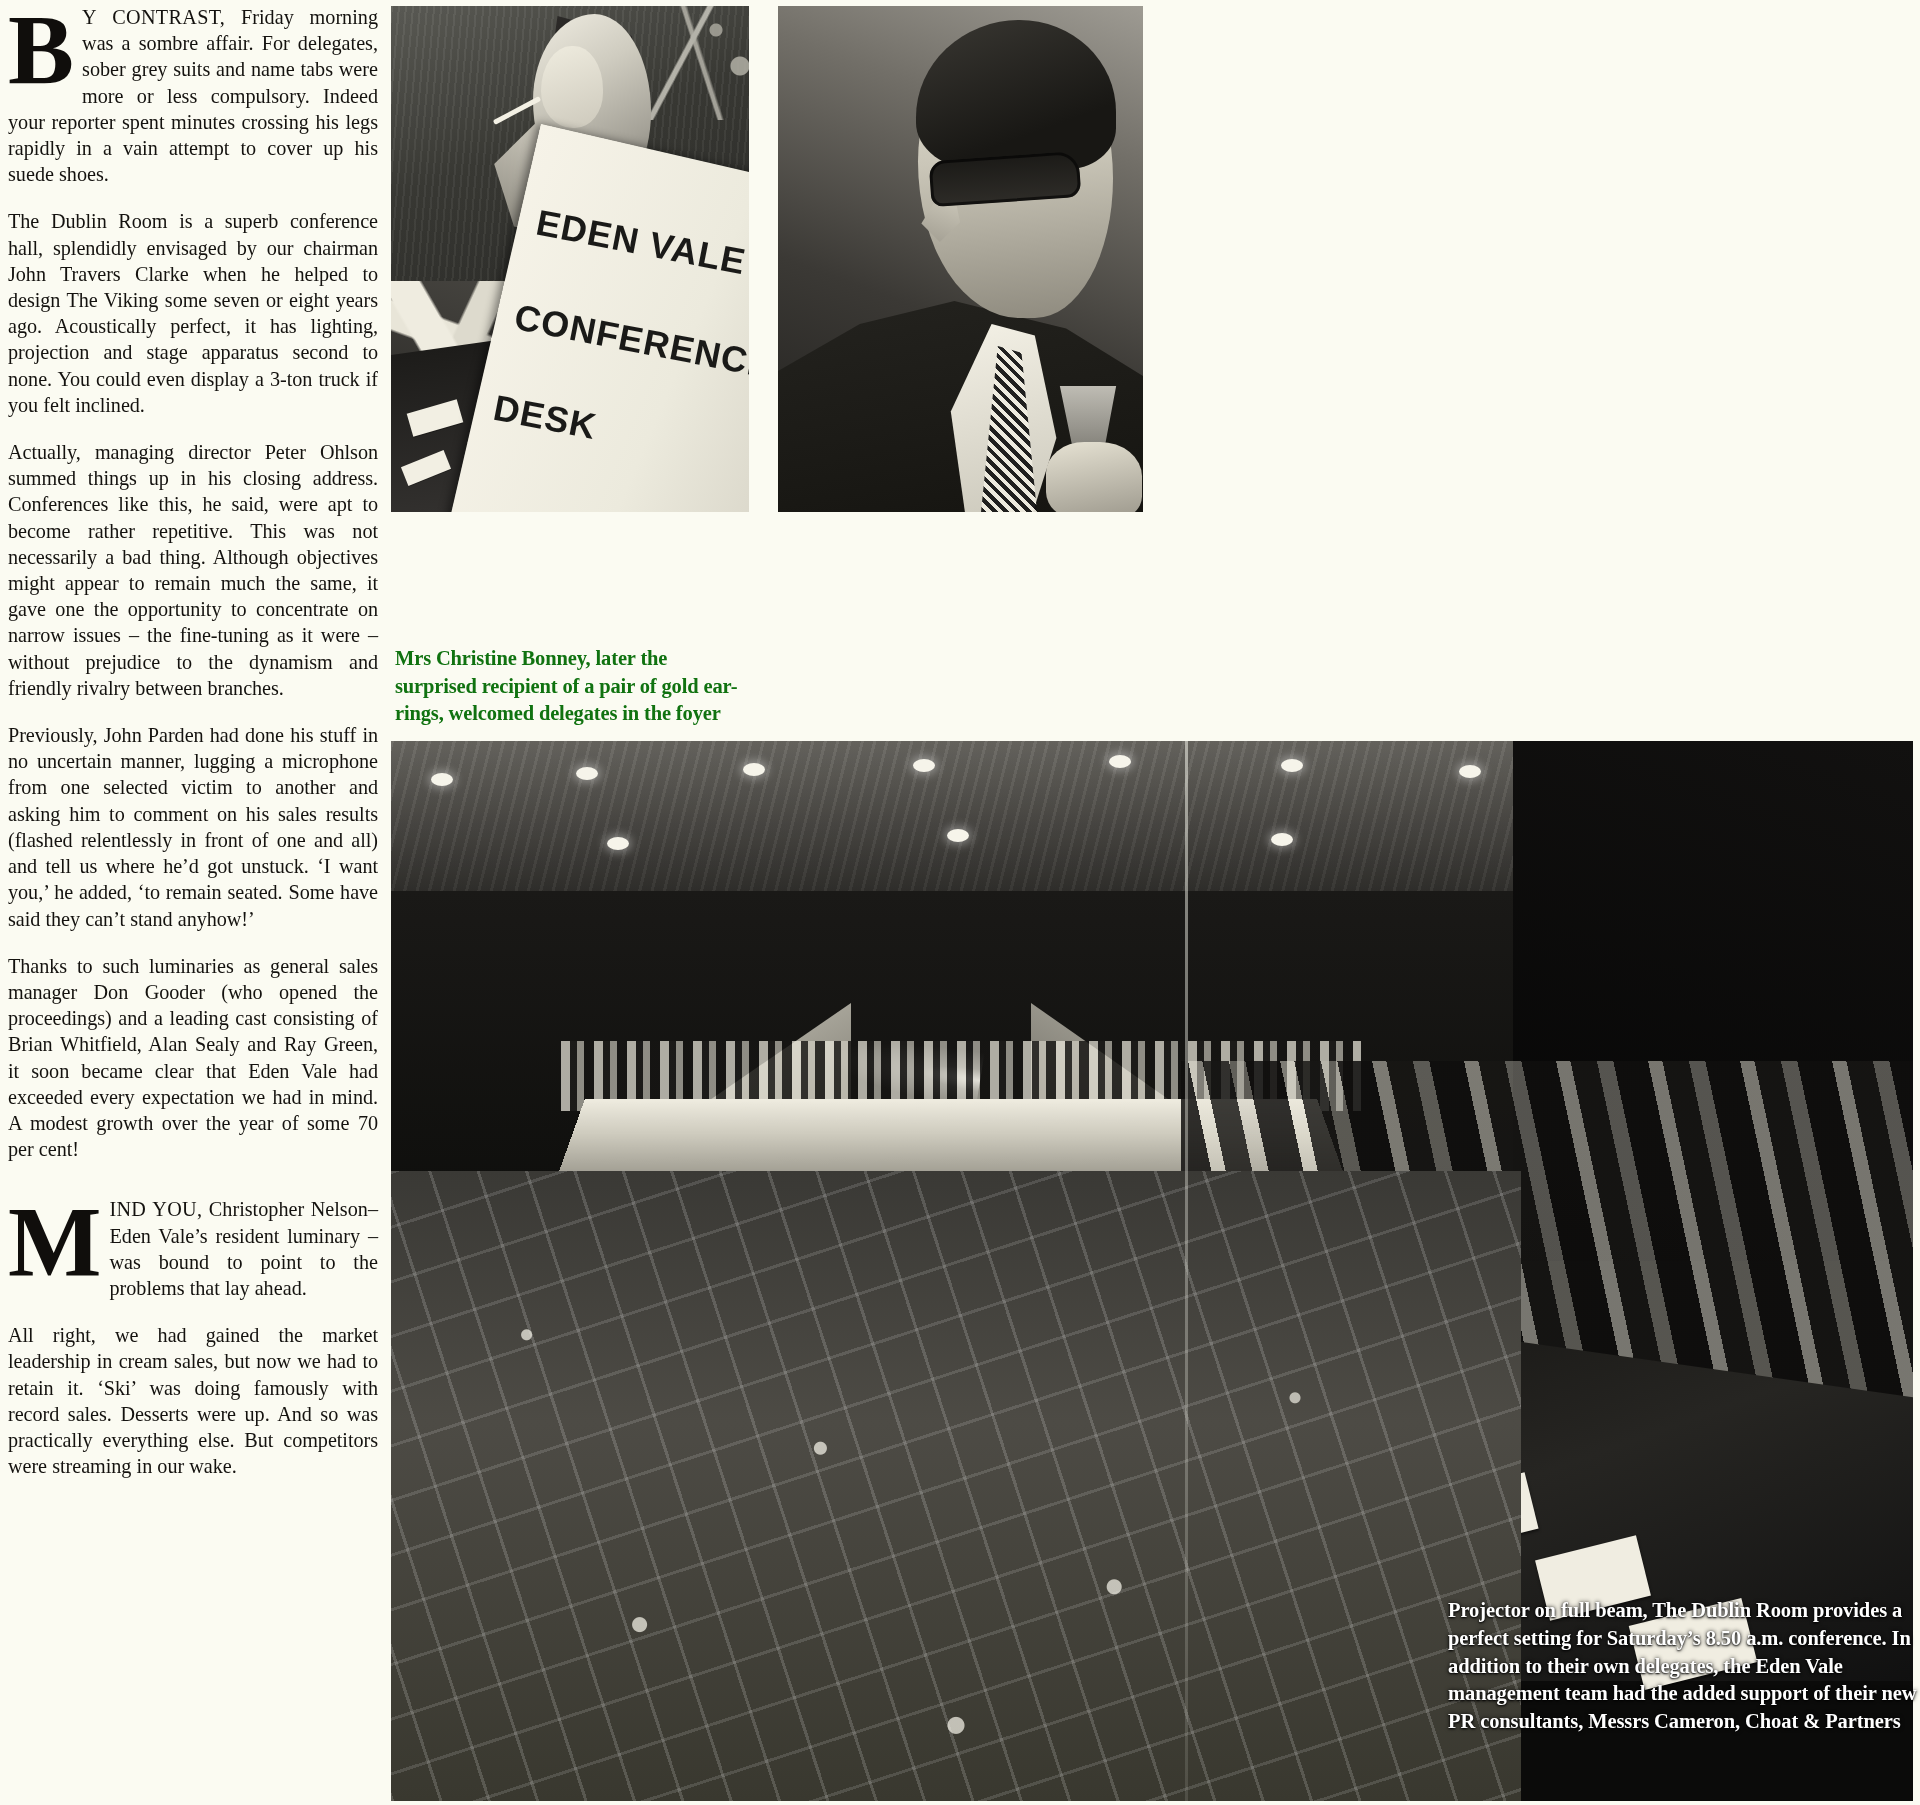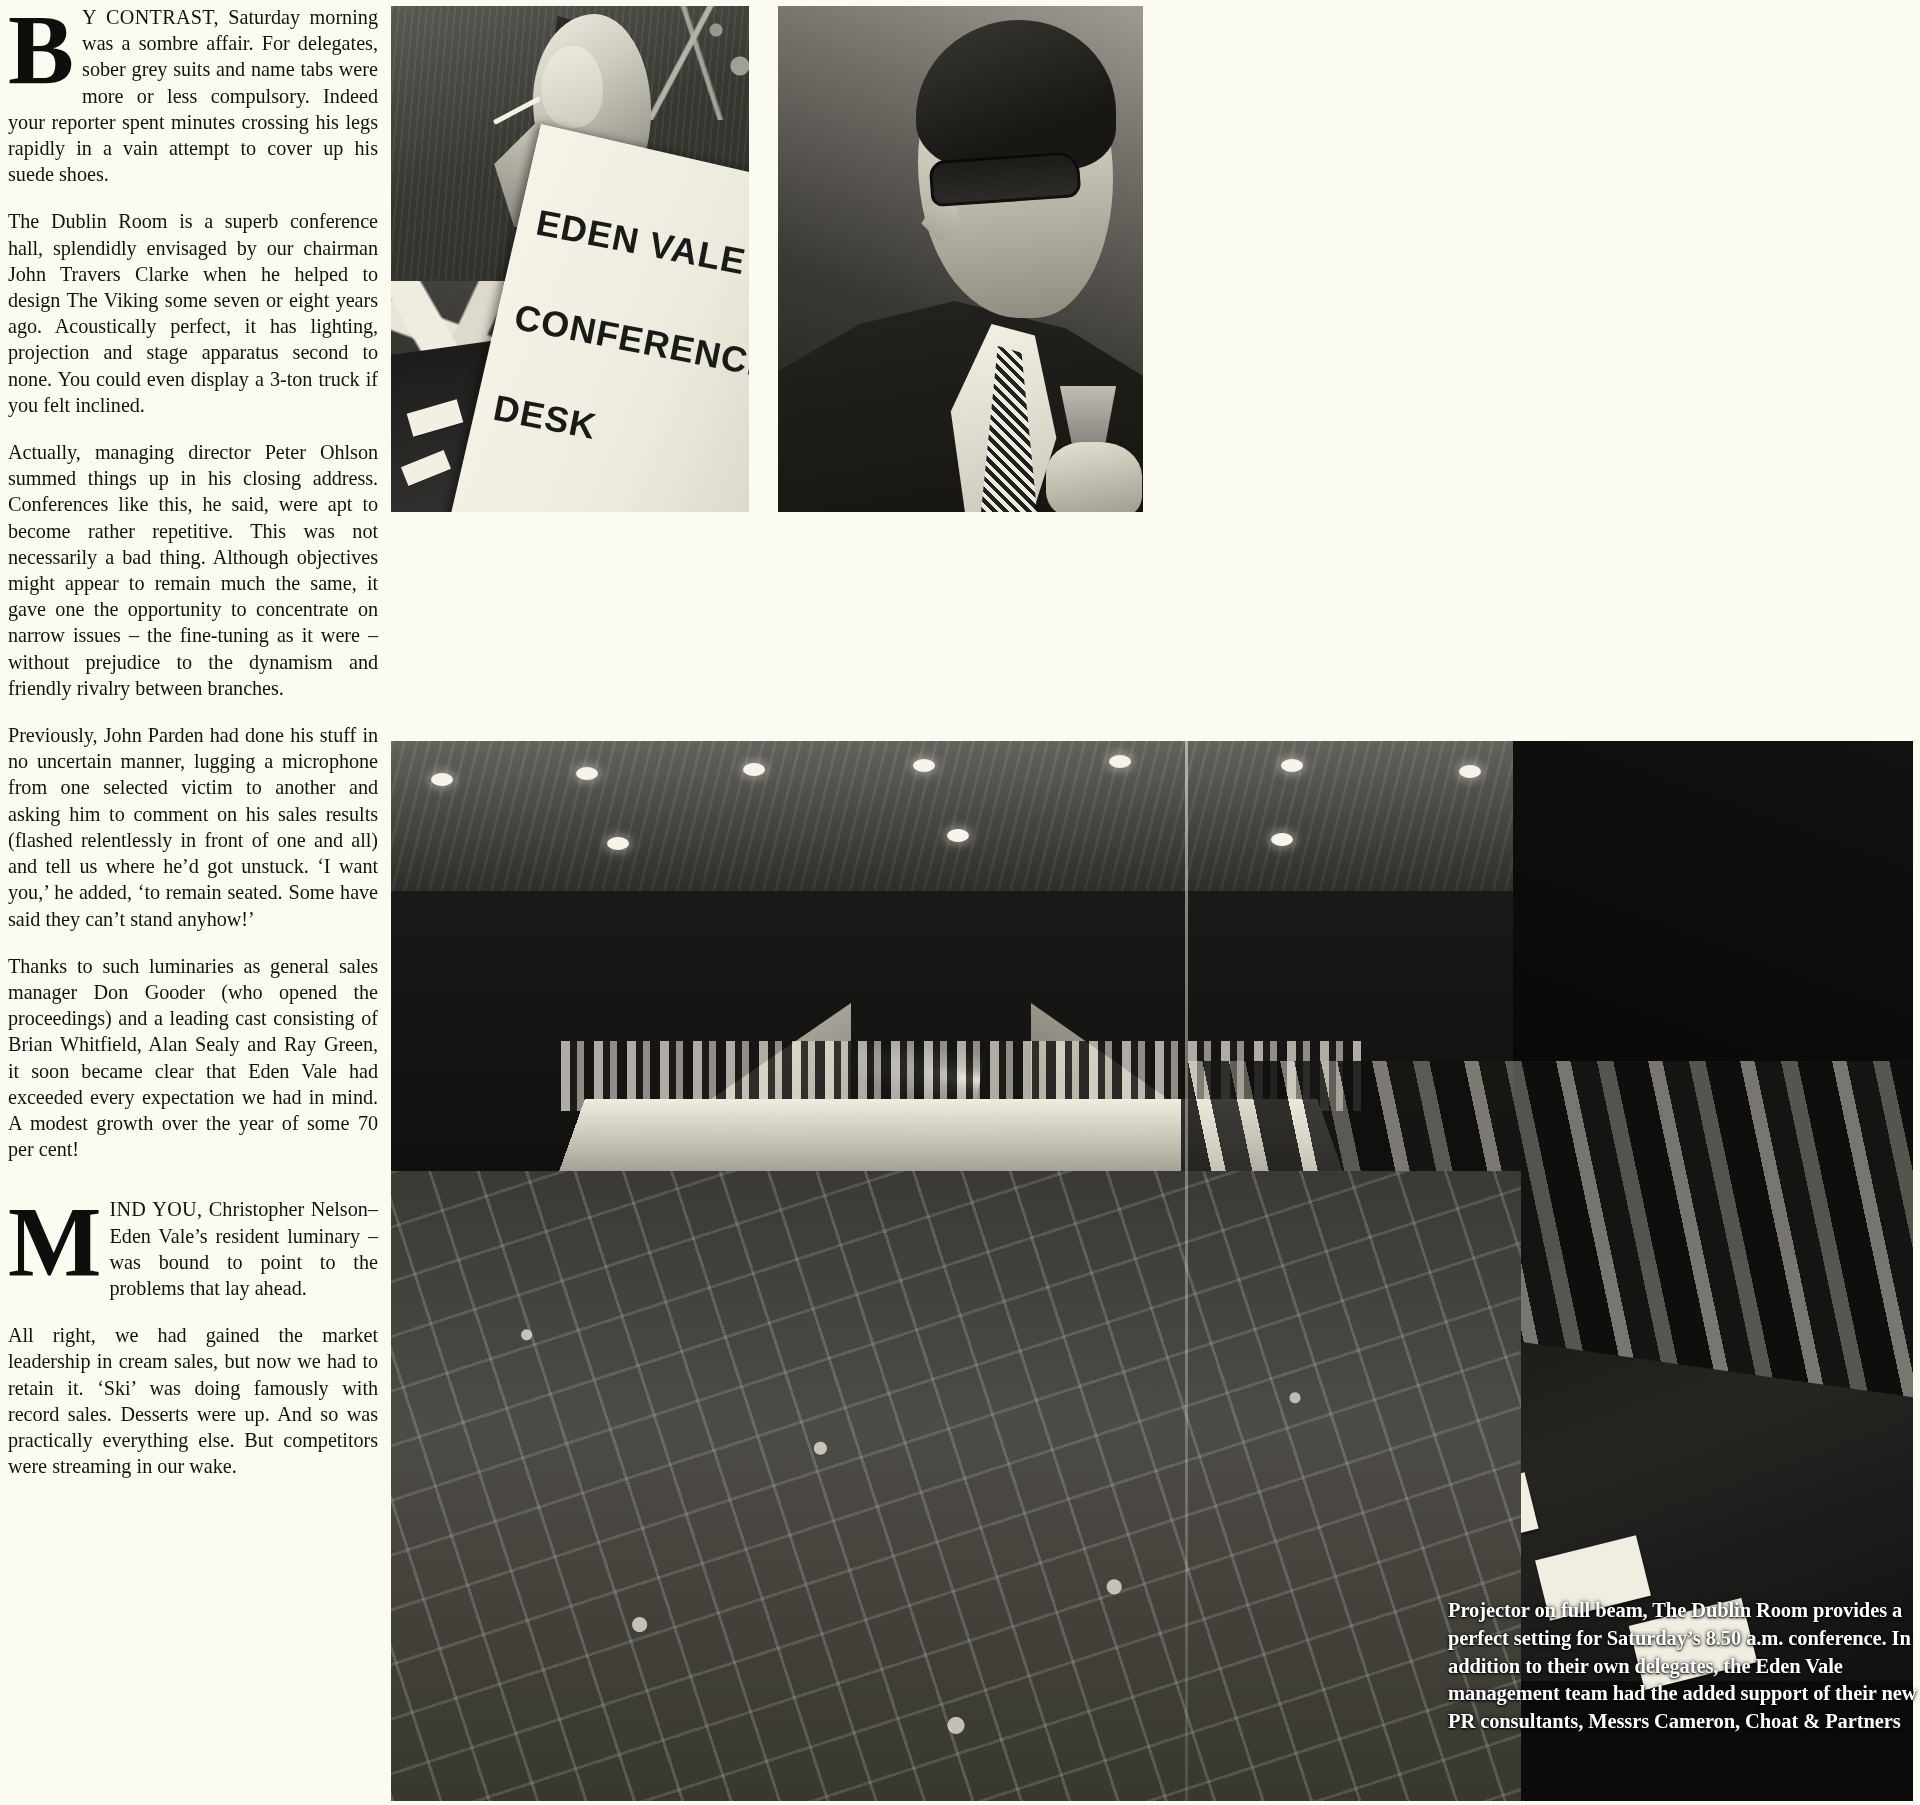--- a/index.html
+++ b/index.html
@@ -329,21 +329,21 @@
   }
 </style>
 </head>
 <body>
 
 <div id="page">
 
   <div id="text-column">
 
     <p class="dropcap-para">
-      <span class="dropcap">B</span><span class="smallcaps">Y CONTRAST,</span><span> Saturday morning was a sombre affair. For delegates, sober grey suits and name tabs were more or less compulsory. Indeed your reporter spent minutes crossing his legs rapidly in a vain attempt to cover up his suede shoes.</span>
+      <span class="dropcap">B</span><span class="smallcaps">Y CONTRAST,</span><span> Friday morning was a sombre affair. For delegates, sober grey suits and name tabs were more or less compulsory. Indeed your reporter spent minutes crossing his legs rapidly in a vain attempt to cover up his suede shoes.</span>
     </p>
 
     <p class="para">The Dublin Room is a superb conference hall, splendidly envisaged by our chairman John Travers Clarke when he helped to design The Viking some seven or eight years ago. Acoustically perfect, it has lighting, projection and stage apparatus second to none. You could even display a 3-ton truck if you felt inclined.</p>
 
 
     <p class="para">Actually, managing director Peter Ohlson summed things up in his closing address. Conferences like this, he said, were apt to become rather repetitive. This was not necessarily a bad thing. Although objectives might appear to remain much the same, it gave one the opportunity to concentrate on narrow issues – the fine-tuning as it were – without prejudice to the dynamism and friendly rivalry between branches.</p>
 
     <p class="para">Previously, John Parden had done his stuff in no uncertain manner, lugging a microphone from one selected victim to another and asking him to comment on his sales results (flashed relentlessly in front of one and all) and tell us where he’d got unstuck. ‘I want you,’ he added, ‘to remain seated. Some have said they can’t stand anyhow!’</p>
 
     <p class="para">Thanks to such luminaries as general sales manager Don Gooder (who opened the proceedings) and a leading cast consisting of Brian Whitfield, Alan Sealy and Ray Green, it soon became clear that Eden Vale had exceeded every expectation we had in mind. A modest growth over the year of some 70 per cent!</p>
@@ -382,20 +382,21 @@
     <div class="shirt"></div>
     <div class="tie"></div>
     <div class="head"></div>
     <div class="hair"></div>
     <div class="nose"></div>
     <div class="glasses"></div>
     <div class="glass"></div>
     <div class="hand"></div>
   </div>
 
+  <div class="caption-green" id="caption-bonney">Mrs Christine Bonney, later the surprised recipient of a pair of gold ear-rings, welcomed delegates in the foyer</div>
 
   <div class="photo" id="photo-room">
     <div class="ceiling"></div>
     <div class="spot" style="left:40px;  top:32px;"></div>
     <div class="spot" style="left:185px; top:26px;"></div>
     <div class="spot" style="left:352px; top:22px;"></div>
     <div class="spot" style="left:522px; top:18px;"></div>
     <div class="spot" style="left:718px; top:14px;"></div>
     <div class="spot" style="left:890px; top:18px;"></div>
     <div class="spot" style="left:1068px;top:24px;"></div>

